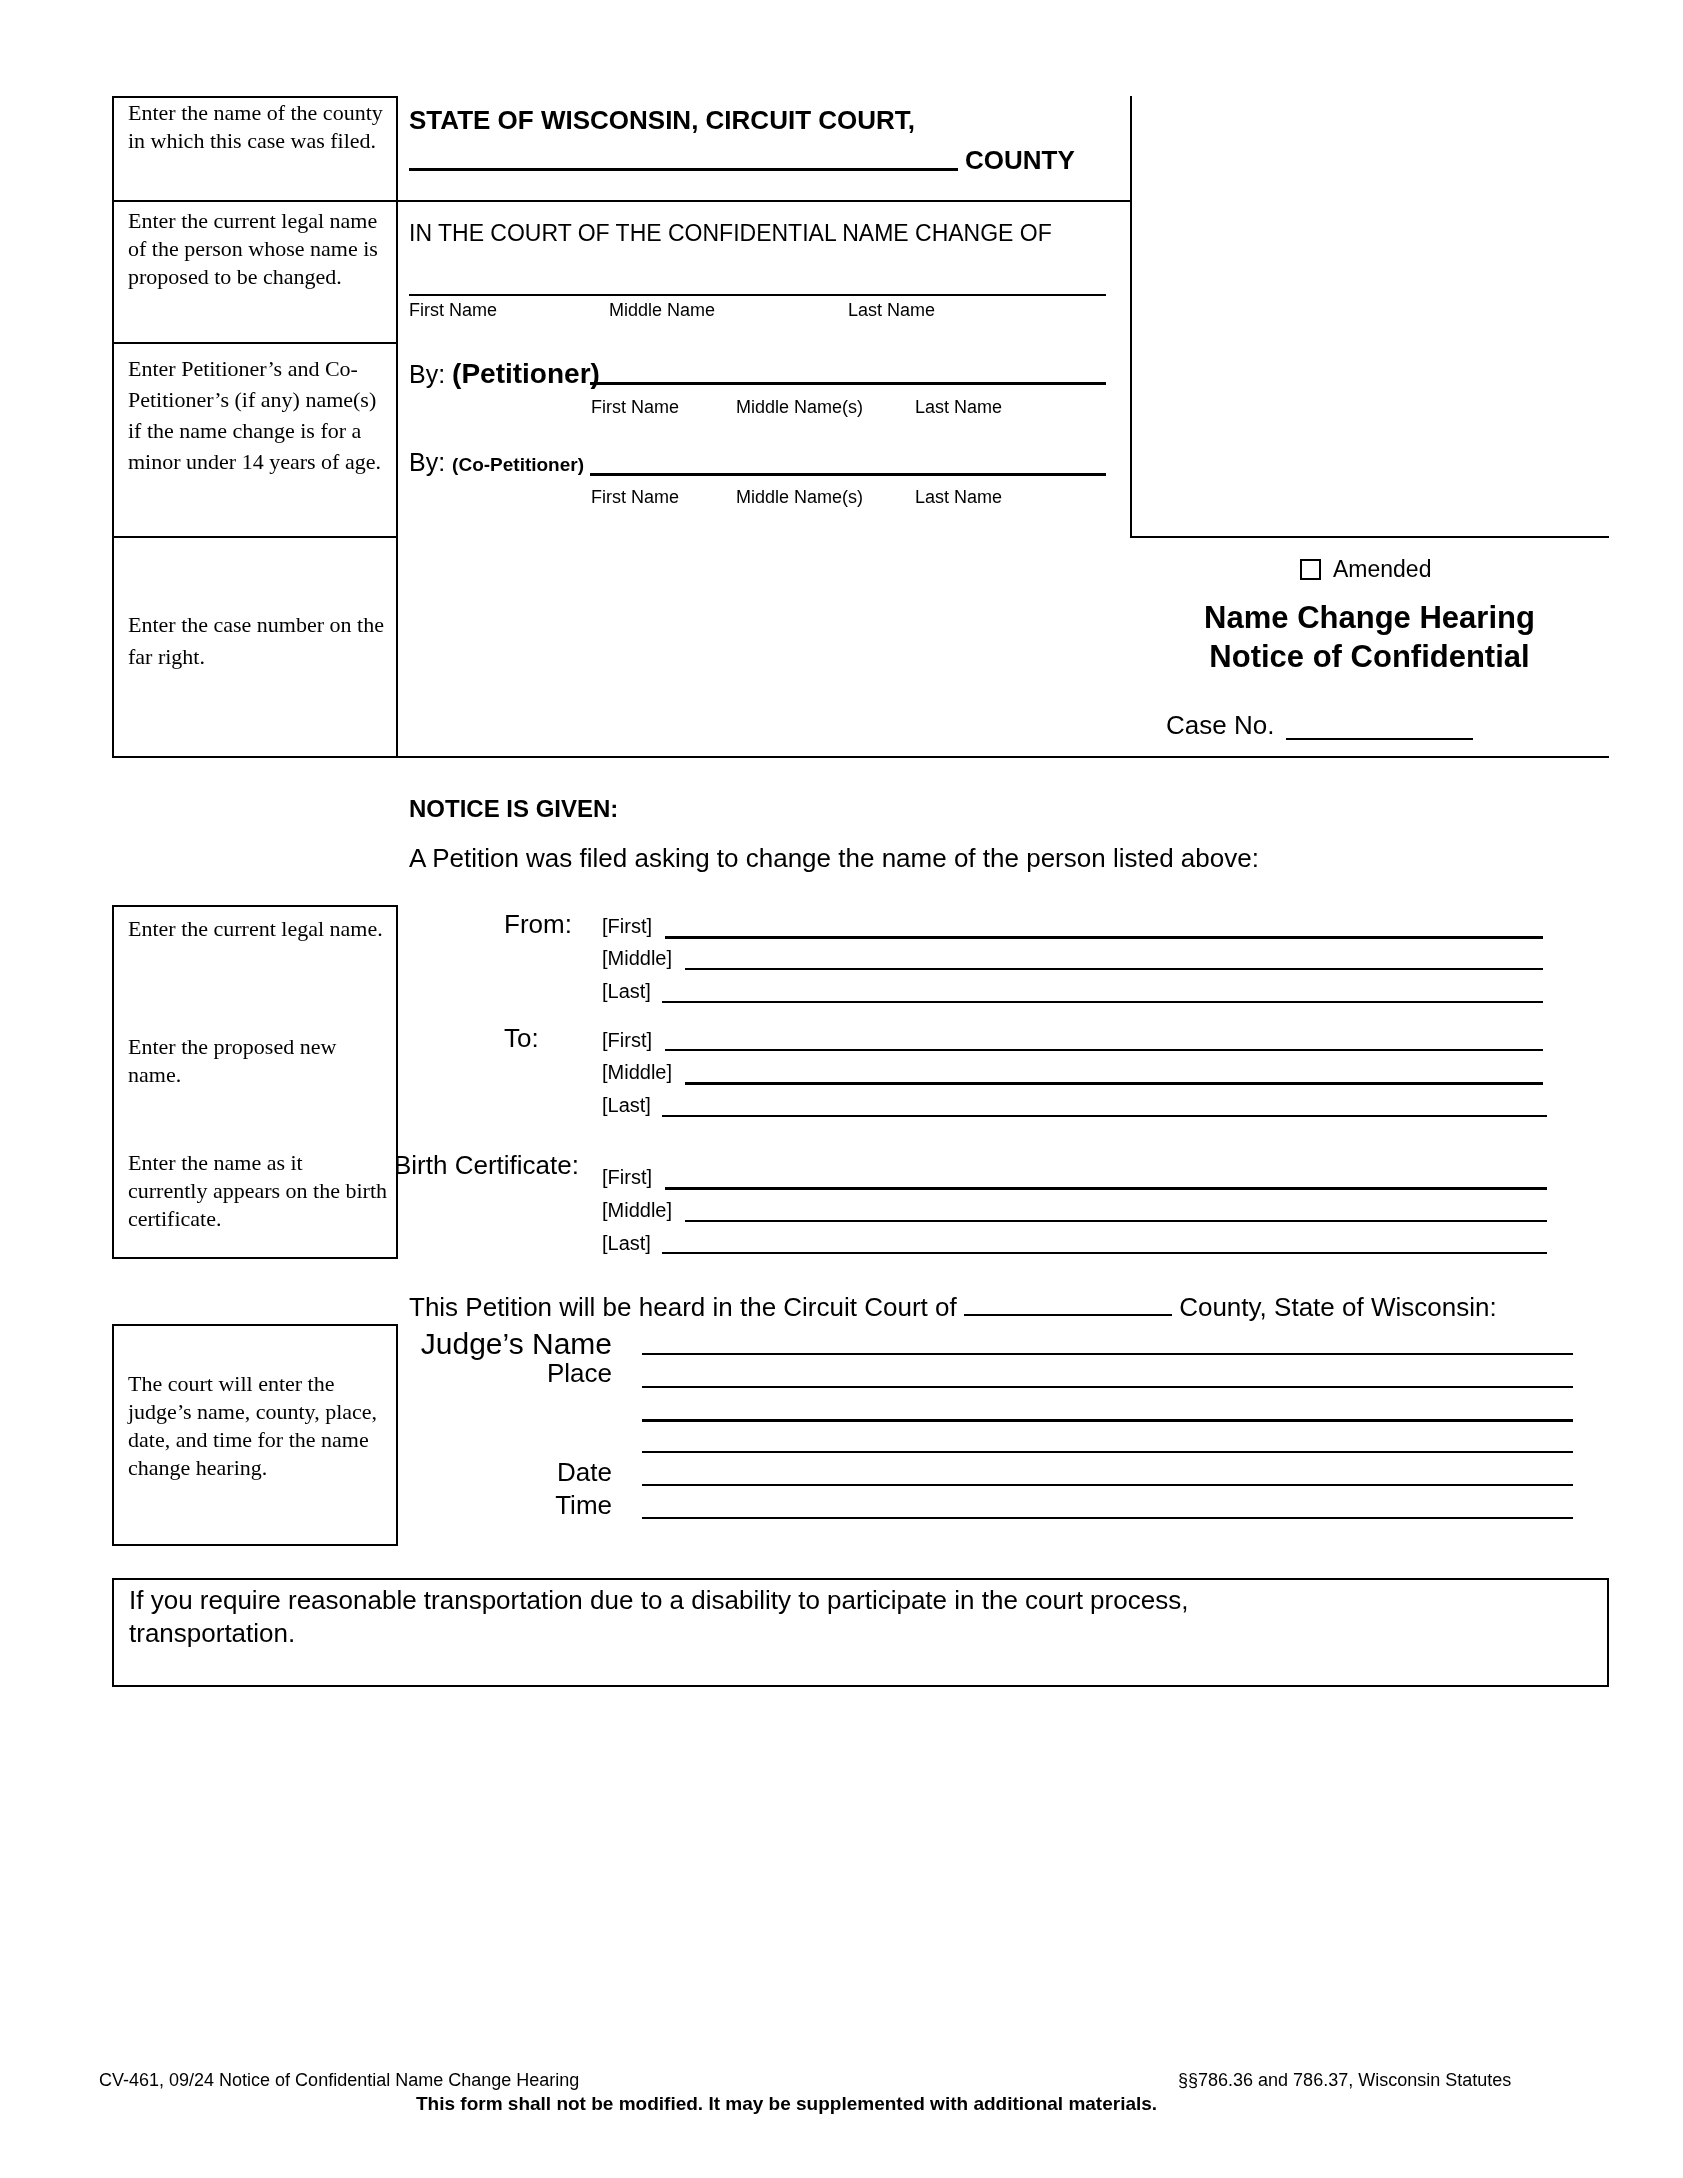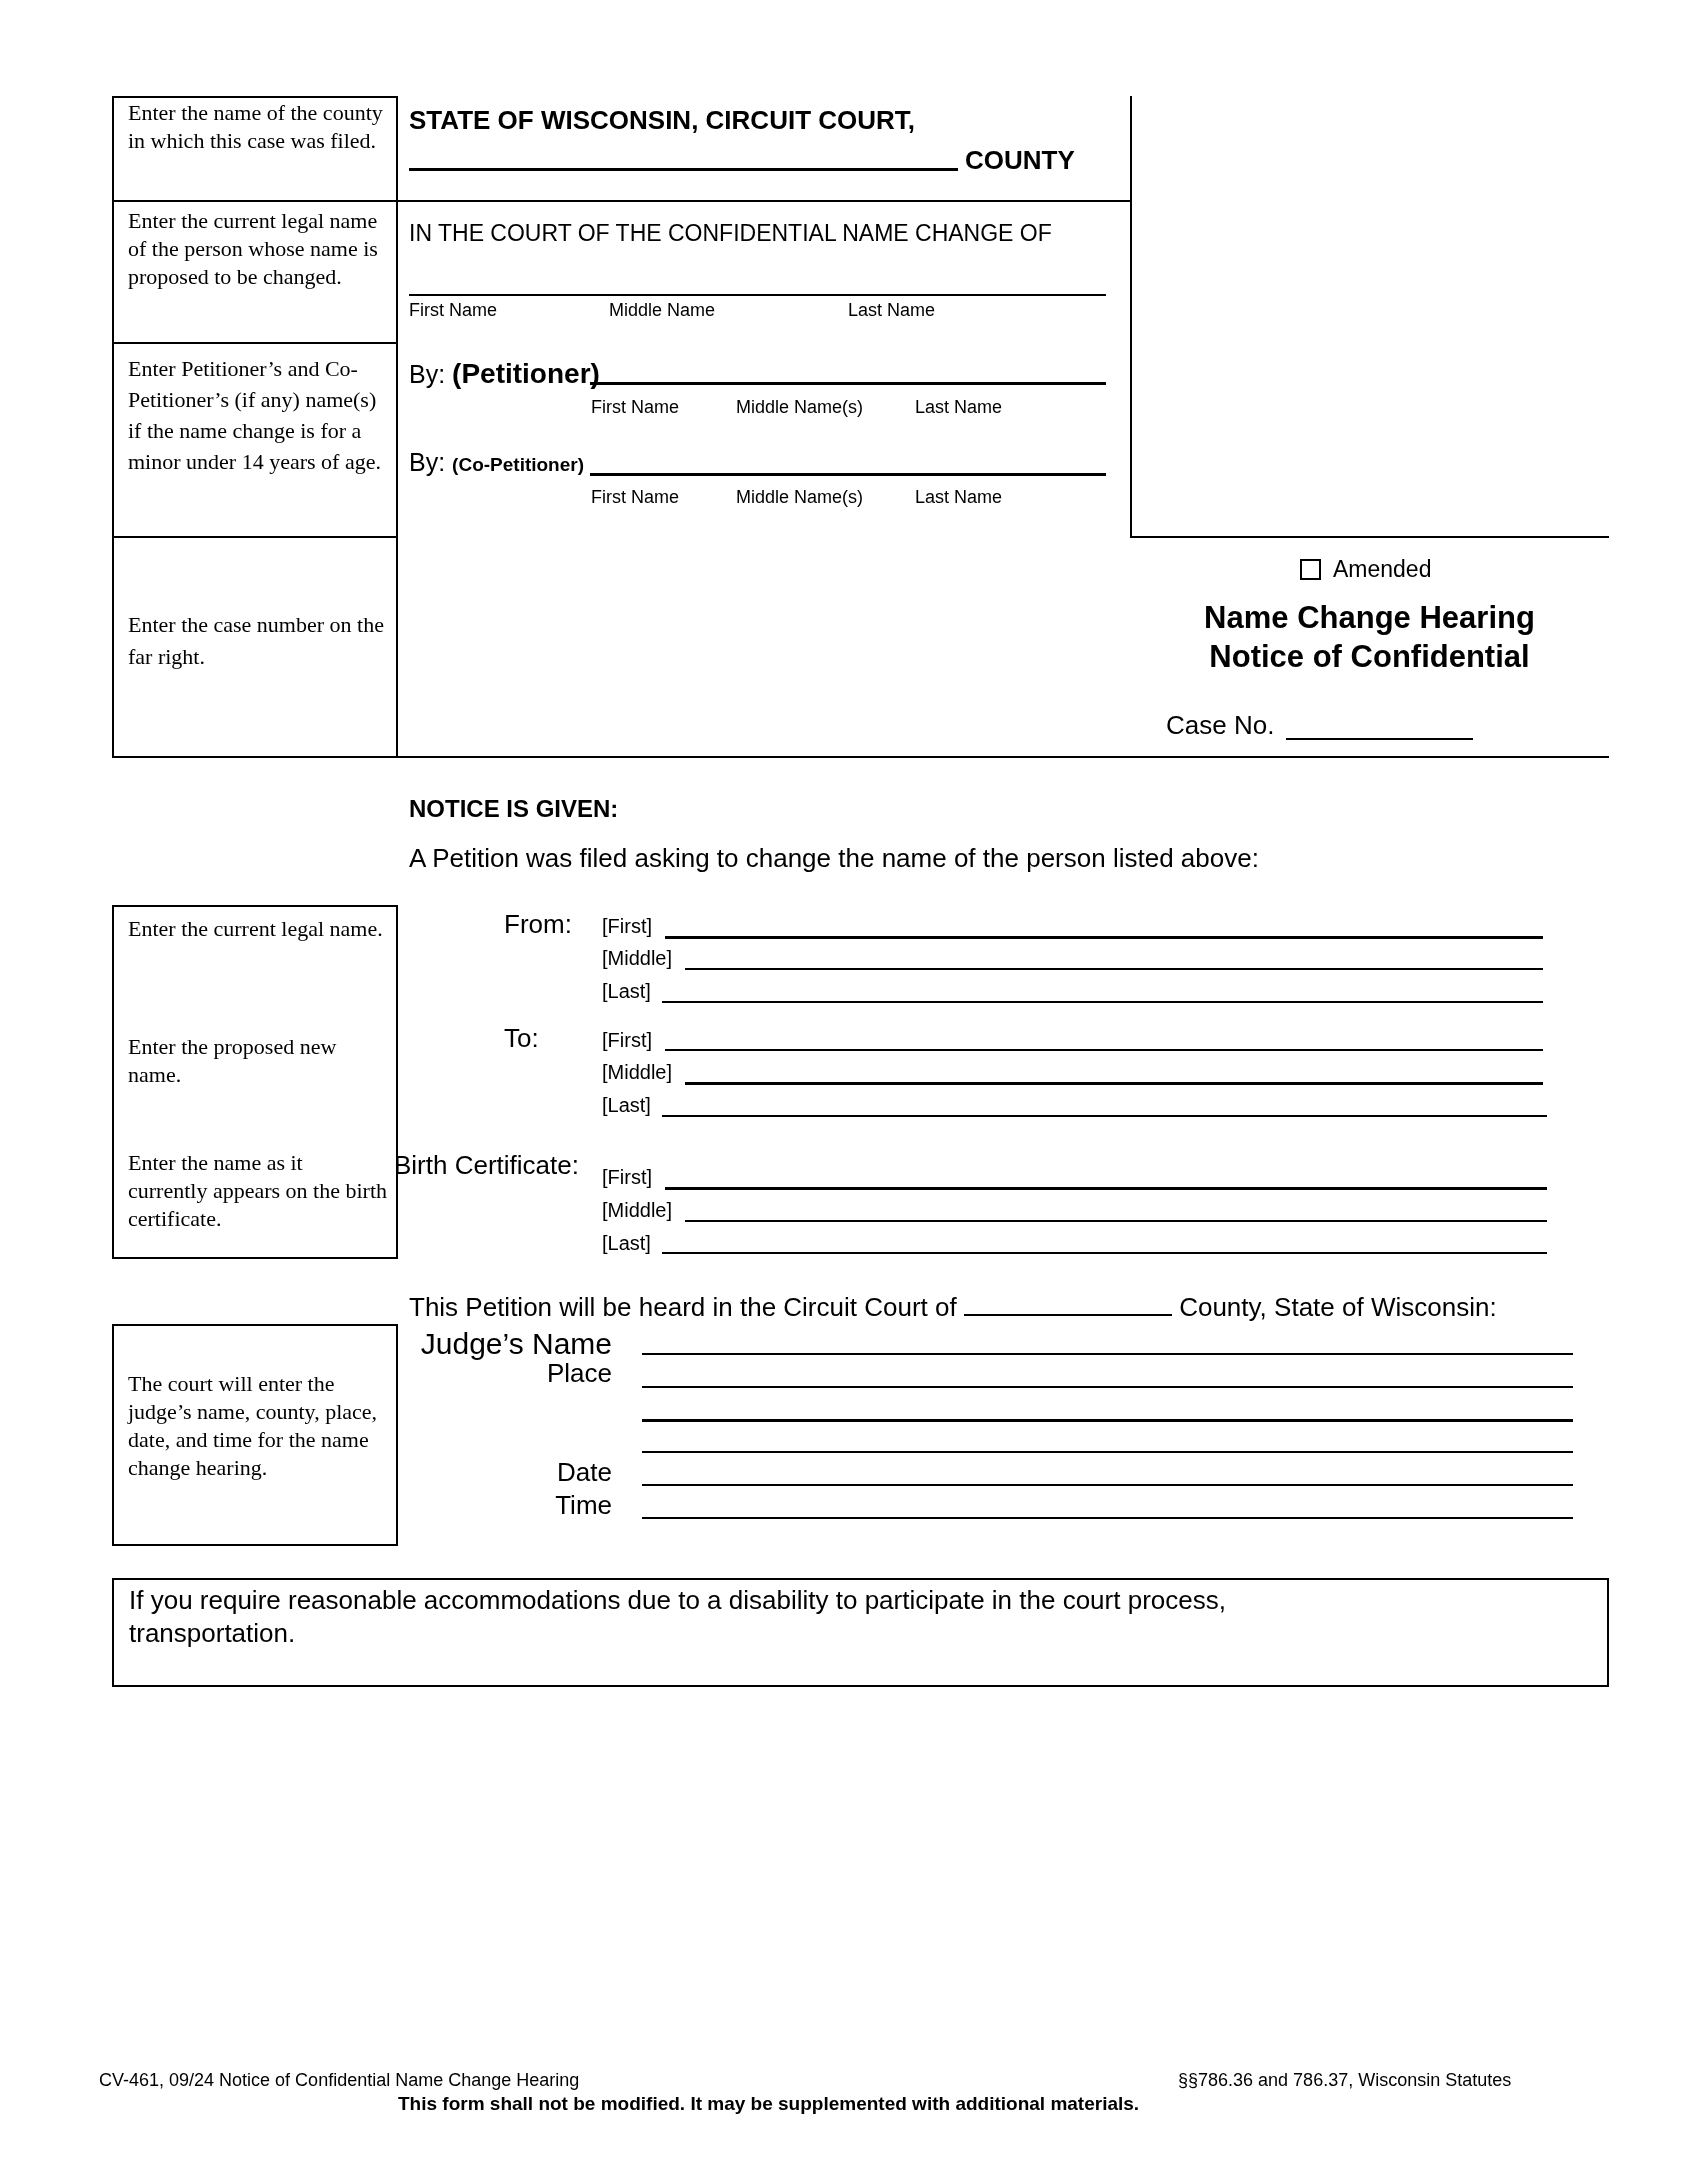--- a/index.html
+++ b/index.html
@@ -109,21 +109,21 @@
 <div class="field" style="left:642px;top:1386px;width:931px;"></div>
 <div class="field" style="left:642px;top:1419px;width:931px;border-bottom-width:3px;"></div>
 <div class="field" style="left:642px;top:1451px;width:931px;"></div>
 <div class="abs sans" style="left:396px;top:1457px;width:216px;text-align:right;font-size:26px;">Date</div>
 <div class="field" style="left:642px;top:1484px;width:931px;"></div>
 <div class="abs sans" style="left:396px;top:1490px;width:216px;text-align:right;font-size:26px;">Time</div>
 <div class="field" style="left:642px;top:1517px;width:931px;"></div>
 
 <div class="box" style="left:112px;top:1578px;width:1497px;height:109px;border-width:2px;">
   <div class="abs sans" style="left:15px;top:4px;font-size:26px;line-height:33px;white-space:nowrap;">
-    <div>If you require reasonable accommodations due to a disability to participate in the court process,</div>
+    <div>If you require reasonable transportation due to a disability to participate in the court process,</div>
     <div>transportation.</div>
   </div>
 </div>
 
 <div class="abs sans" style="left:99px;top:2070px;font-size:18px;">CV-461, 09/24 Notice of Confidential Name Change Hearing</div>
 <div class="abs sans" style="left:1142px;top:2070px;font-size:18px;margin-left:36px;">§§786.36 and 786.37, Wisconsin Statutes</div>
-<div class="abs sans" style="left:398px;top:2093px;font-size:19px;font-weight:bold;">This form shall not be modified. It may be supplemented with additional materials.</div>
+<div class="abs sans" style="left:416px;top:2093px;font-size:19px;font-weight:bold;">This form shall not be modified. It may be supplemented with additional materials.</div>
 
 
 </body></html>

